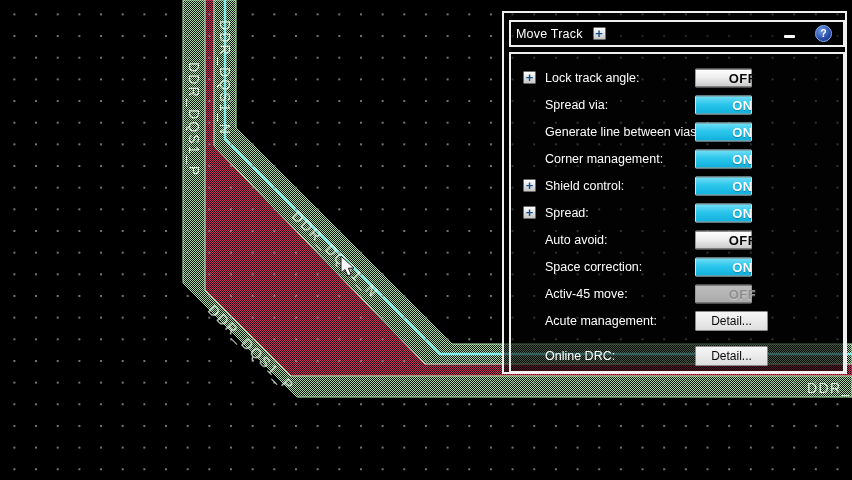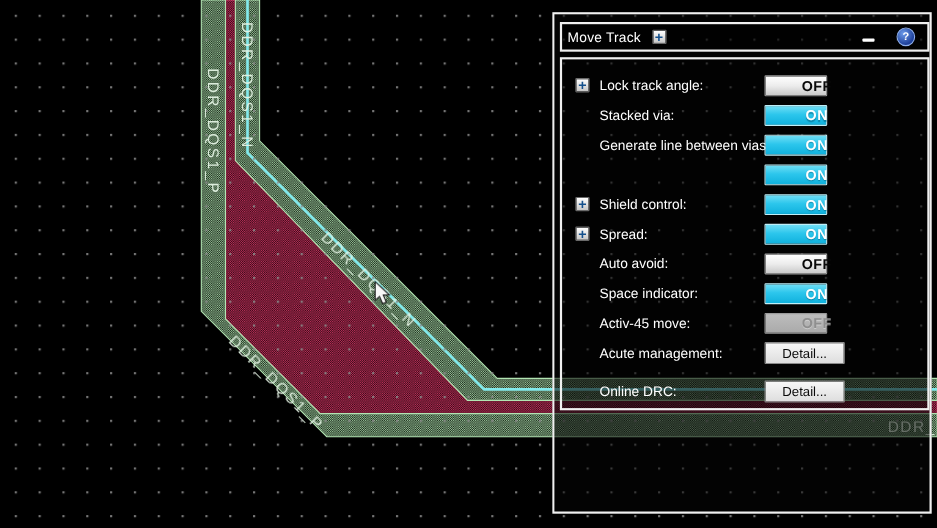--- a/index.html
+++ b/index.html
@@ -4,21 +4,21 @@
 <style>
   html,body{margin:0;padding:0;background:#111;}
   #stage{
     position:relative;width:852px;height:480px;overflow:hidden;background:#000;
     font-family:"Liberation Sans",sans-serif;
   }
   #pcb-svg{position:absolute;left:0;top:0;}
 
   
   .dialog{
-    position:absolute;left:502px;top:11px;width:345px;height:456px;
+    position:absolute;left:502px;top:11px;width:345px;height:363px;
     box-sizing:border-box;border:2px solid #f0f0f0;
     background:rgba(6,6,6,0.55);
   }
   .titlebar{
     position:absolute;left:5px;top:7px;width:336px;height:27px;
     box-sizing:border-box;border:2px solid #f0f0f0;background:rgba(0,0,0,0.35);
     display:flex;align-items:center;padding:0 0 0 5px;
   }
   .title-text{color:#fff;font-size:12.5px;letter-spacing:0.2px;}
   .plus-icon{
@@ -128,30 +128,31 @@
 
     <div class="content">
 
       <div class="row">
         <span class="plus-icon expand">+</span>
         <span class="row-label">Lock track angle:</span>
         <button class="ctl toggle off">OFF</button>
       </div>
 
       <div class="row">
-        <span class="row-label">Stacked via:</span>
+        <span class="row-label">Spread via:</span>
         <button class="ctl toggle on">ON</button>
       </div>
 
       <div class="row">
         <span class="row-label">Generate line between vias:</span>
         <button class="ctl toggle on">ON</button>
       </div>
 
       <div class="row">
+        <span class="row-label">Corner management:</span>
         <button class="ctl toggle on">ON</button>
       </div>
 
       <div class="row">
         <span class="plus-icon expand">+</span>
         <span class="row-label">Shield control:</span>
         <button class="ctl toggle on">ON</button>
       </div>
 
       <div class="row">
@@ -159,21 +160,21 @@
         <span class="row-label">Spread:</span>
         <button class="ctl toggle on">ON</button>
       </div>
 
       <div class="row">
         <span class="row-label">Auto avoid:</span>
         <button class="ctl toggle off">OFF</button>
       </div>
 
       <div class="row">
-        <span class="row-label">Space indicator:</span>
+        <span class="row-label">Space correction:</span>
         <button class="ctl toggle on">ON</button>
       </div>
 
       <div class="row">
         <span class="row-label">Activ-45 move:</span>
         <button class="ctl toggle disabled">OFF</button>
       </div>
 
       <div class="row">
         <span class="row-label">Acute management:</span>

